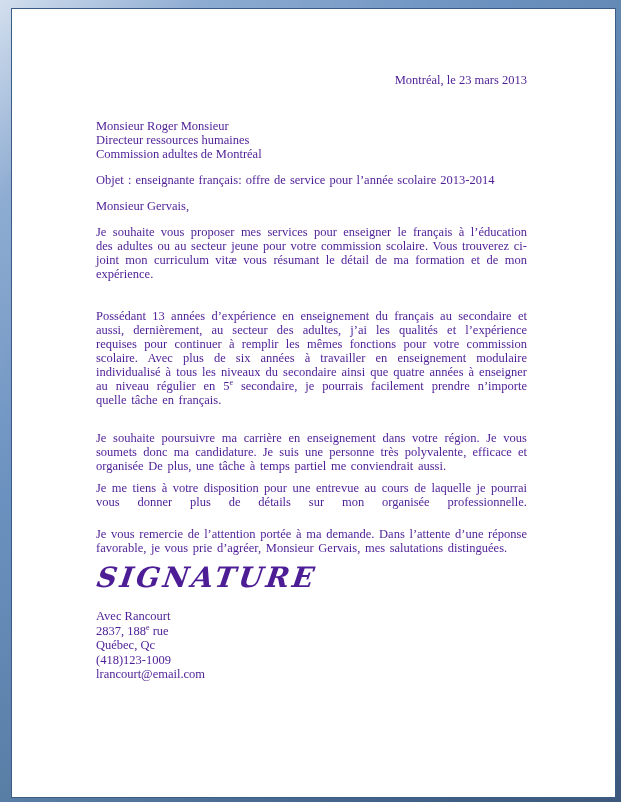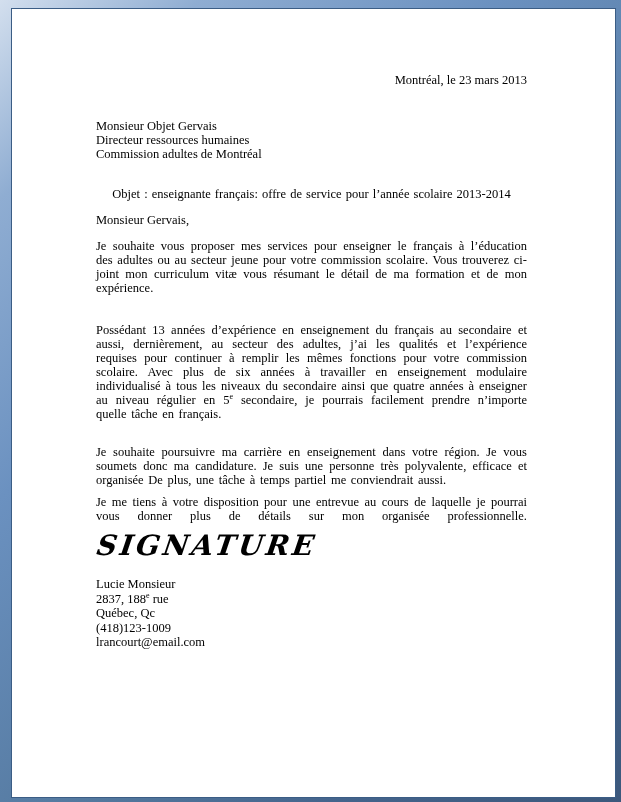--- a/index.html
+++ b/index.html
@@ -20,37 +20,36 @@
     position: absolute;
     top: 8px; left: 11px; right: 5px; bottom: 4px;
     background: #ffffff;
     border: 1px solid #3b5d85;
   }
 
   .content {
     position: absolute;
     top: 0; left: 0; right: 0; bottom: 0;
     padding: 64px 88px 16px 84px;
-    color: #000000;
+    color: #4c1d95;
     font-size: 12.5px;
     line-height: 14px;
   }
 
   .date-line {
     text-align: right;
   }
 
   .recipient-block {
     margin-top: 32px;
   }
 
   .subject-line {
-    margin-top: 26px;
+    margin-top: 12px;
     word-spacing: 1px;
-    text-align: center;
   }
 
   .salutation {
     margin-top: 12px;
   }
 
   .body-para {
     text-align: justify;
     word-spacing: 1.5px;
     font-family: Liberation Serif, serif;
@@ -87,42 +86,43 @@
 </head>
 <body>
 
 <div class="frame">
   <div class="page">
     <div class="content">
 
       <div class="date-line">Montréal, le 23 mars 2013</div>
 
       <div class="recipient-block">
-        <div>Monsieur Objet Gervais</div>
+        <div>Monsieur Roger Monsieur</div>
         <div>Directeur ressources humaines</div>
         <div>Commission adultes de Montréal</div>
       </div>
 
       <div class="subject-line">Objet : enseignante français: offre de service pour l’année scolaire 2013-2014</div>
 
       <div class="salutation">Monsieur Gervais,</div>
 
       <p class="body-para para-1">Je souhaite vous proposer mes services pour enseigner le français à l’éducation des adultes ou au secteur jeune pour votre commission scolaire.  Vous trouverez ci-joint mon curriculum vitæ vous résumant le détail de ma formation et de mon expérience.</p>
 
       <p class="body-para para-2"><span>Possédant 13 années d’expérience en enseignement du français au secondaire et aussi, dernièrement, au secteur des adultes, j’ai les qualités et l’expérience requises pour continuer à remplir les mêmes fonctions pour votre commission scolaire. Avec plus de six années à travailler en enseignement modulaire individualisé à tous les niveaux du secondaire ainsi que quatre années à enseigner au niveau régulier en 5</span><sup class="ordinal">e</sup><span> secondaire, je pourrais facilement prendre n’importe quelle tâche en français.</span></p>
 
       <p class="body-para para-3">Je souhaite poursuivre ma carrière en enseignement dans votre région. Je vous soumets donc ma candidature. Je suis une personne très polyvalente, efficace et organisée De plus, une tâche à temps partiel me conviendrait aussi.</p>
 
       <p class="body-para para-4">Je me tiens à votre disposition pour une entrevue au cours de laquelle je pourrai vous donner plus de détails sur mon organisée professionnelle.</p>
 
+      <p class="body-para para-5">Je vous remercie de l’attention portée à ma demande. Dans l’attente d’une réponse favorable, je vous prie d’agréer, Monsieur Gervais, mes salutations distinguées.</p>
 
       <div class="signature-script">SIGNATURE</div>
 
       <div class="sender-block">
-        <div>Lucie Monsieur</div>
+        <div>Avec Rancourt</div>
         <div><span>2837, 188</span><sup class="ordinal">e</sup><span> rue</span></div>
         <div>Québec, Qc</div>
         <div>(418)123-1009</div>
         <div>lrancourt@email.com</div>
       </div>
 
     </div>
   </div>
 </div>
 

